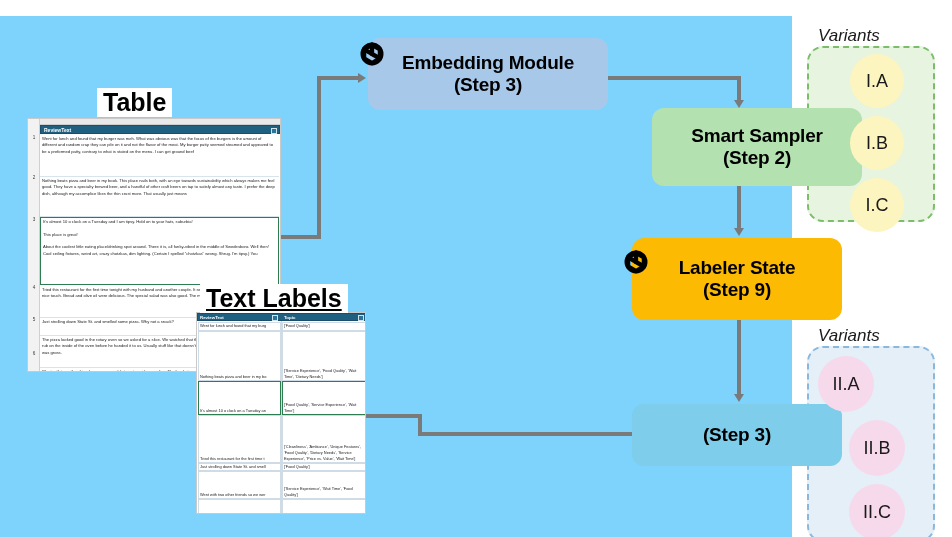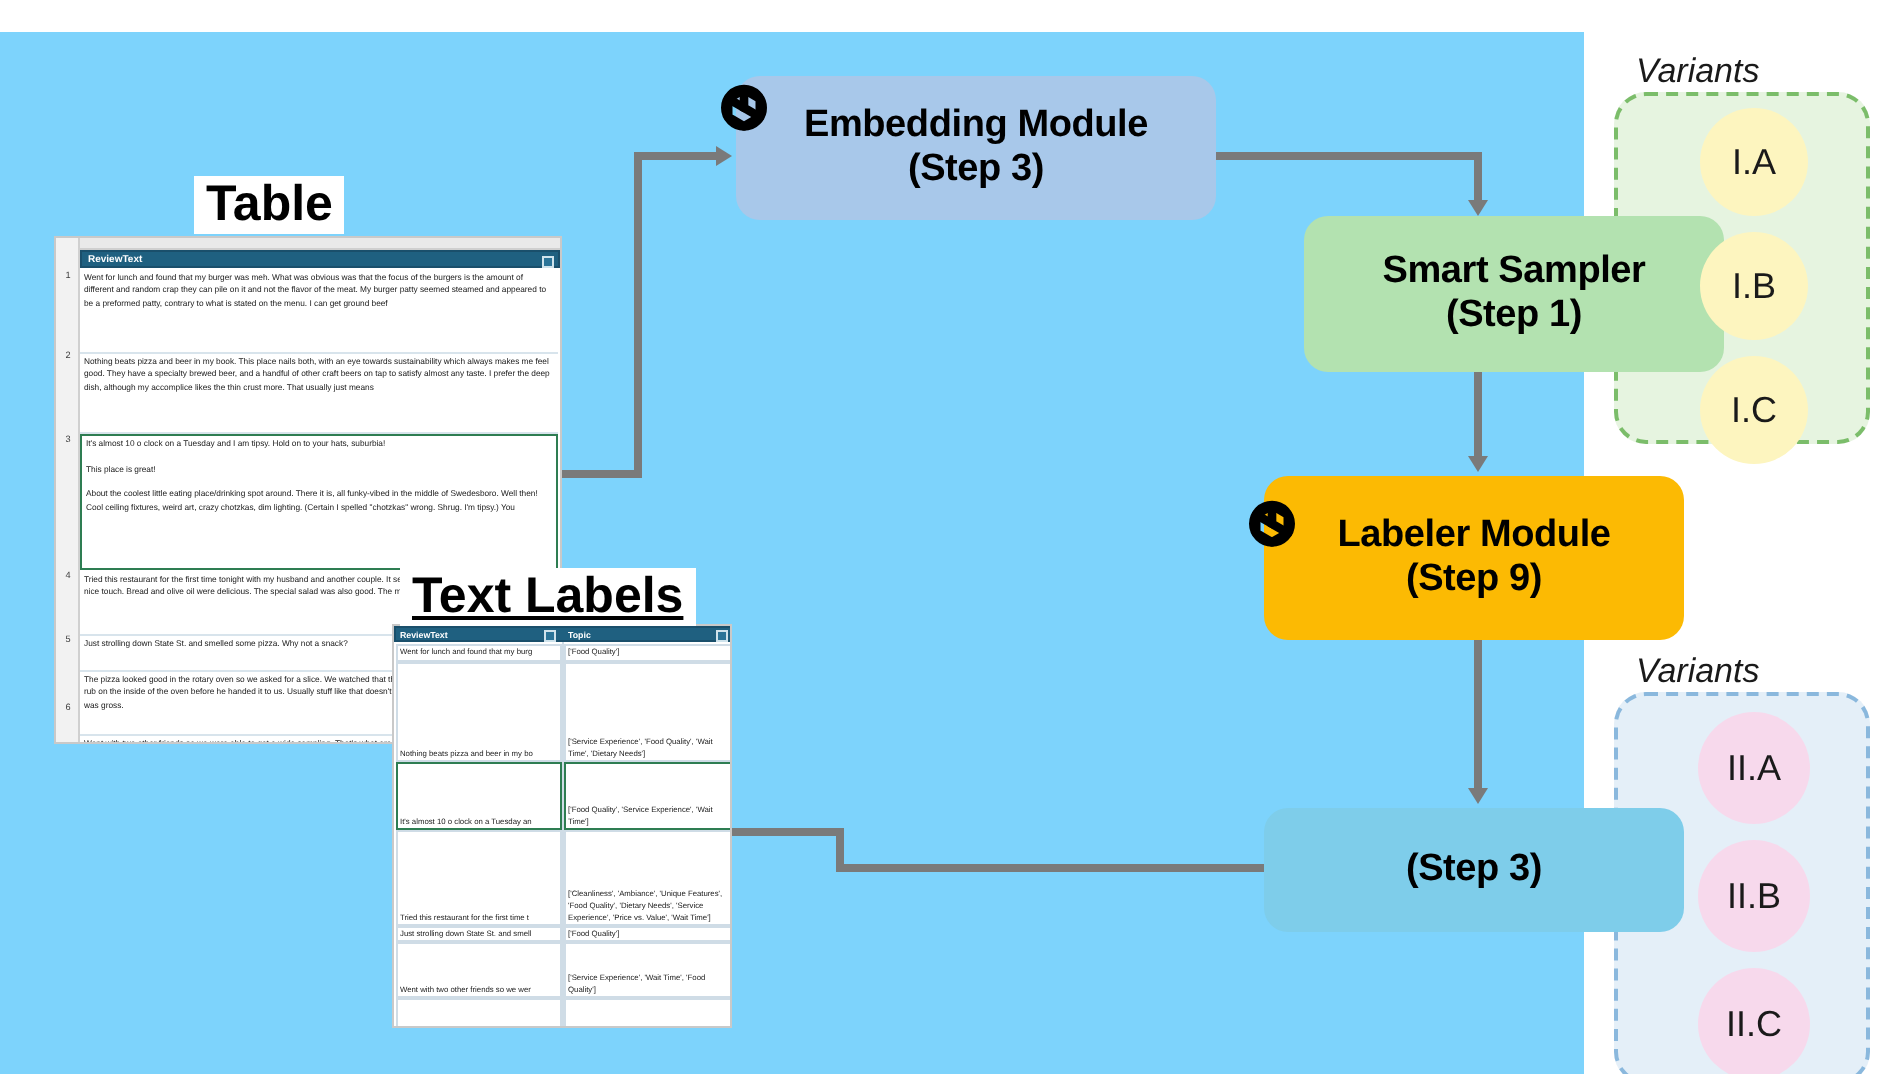--- a/index.html
+++ b/index.html
@@ -71,21 +71,21 @@
     display: flex; align-items: center; justify-content: center;
     font-size: 18px; color: #1a1a1a;
     z-index: 7;
   }
   .vc-yellow { background: #fdf5bf; width: 54px; height: 54px; }
   .vc-pink   { background: #f7d9ec; width: 56px; height: 56px; }
 
   #vc-1a { left: 850px; top: 38px; }
   #vc-1b { left: 850px; top: 100px; }
   #vc-1c { left: 850px; top: 162px; }
-  #vc-2a { left: 849px; top: 340px; }
+  #vc-2a { left: 818px; top: 340px; }
   #vc-2b { left: 849px; top: 404px; }
   #vc-2c { left: 849px; top: 468px; }
 
   
   .heading {
     position: absolute;
     font-weight: bold;
     color: #000;
     z-index: 12;
     background: #fff;
@@ -221,25 +221,25 @@
   <div class="vcircle vc-pink" id="vc-2b">II.B</div>
   <div class="vcircle vc-pink" id="vc-2c">II.C</div>
 
   <div class="node" id="node-embedding">
     <div class="l1">Embedding Module</div>
     <div class="l2">(Step 3)</div>
   </div>
 
   <div class="node" id="node-sampler">
     <div class="l1">Smart Sampler</div>
-    <div class="l2">(Step 1)</div>
+    <div class="l2">(Step 2)</div>
   </div>
 
   <div class="node" id="node-labeler">
-    <div class="l1">Labeler Module</div>
+    <div class="l1">Labeler State</div>
     <div class="l2">(Step 9)</div>
   </div>
 
   <div class="node" id="node-extend">
     <div class="l2">(Step 3)</div>
   </div>
 
   <div class="oai" id="oai-embed">
     <svg viewBox="0 0 48 48" width="40" height="40">
       <path fill="none" stroke="#000" stroke-width="5.2" stroke-linejoin="round" stroke-linecap="round" d="M24 10.5 L33.5 16 L33.5 27 L24 32.5 L14.5 27 L14.5 16 Z"></path>

